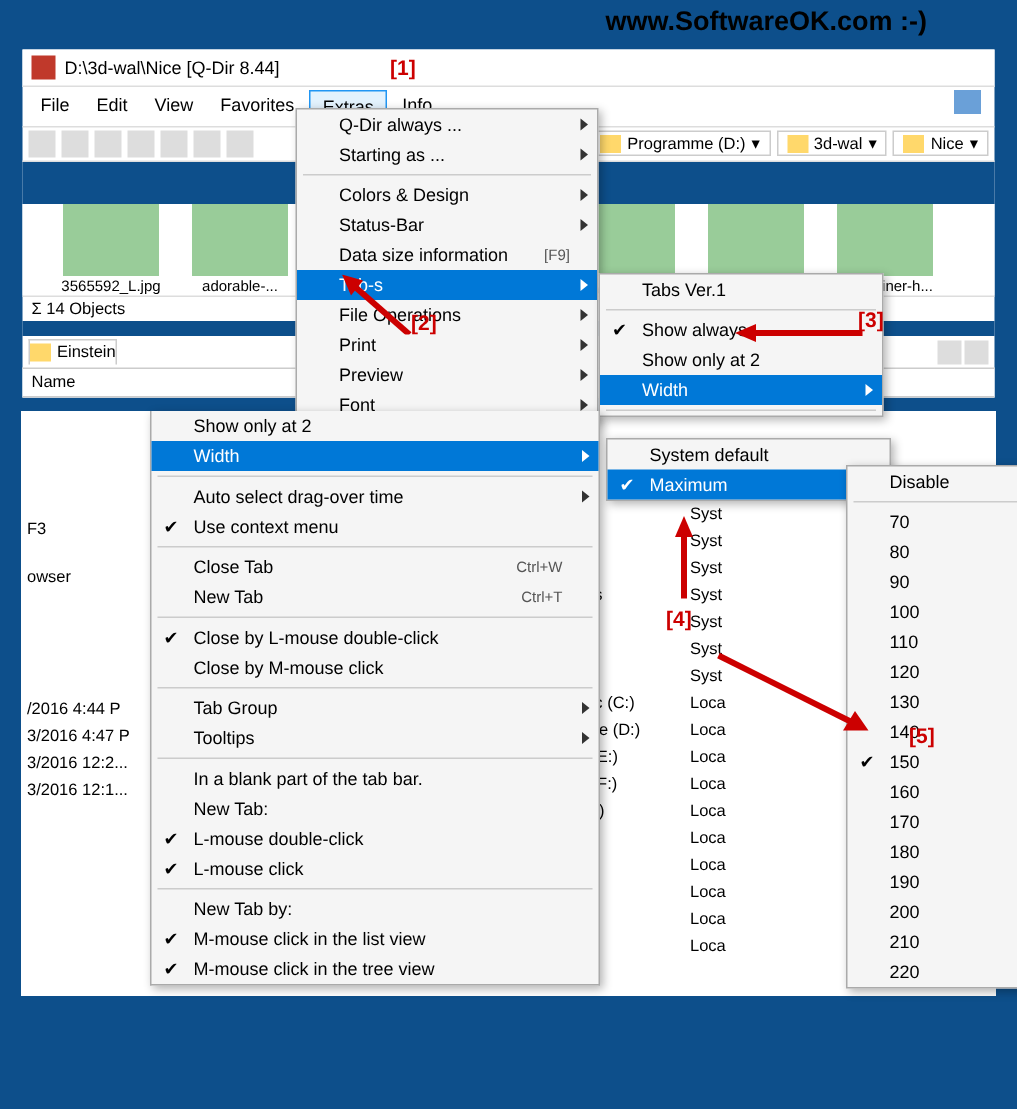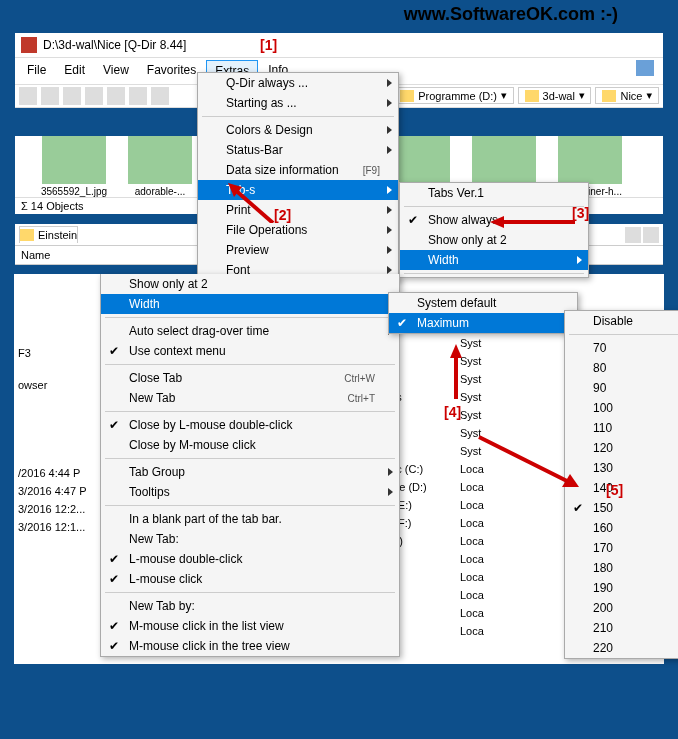--- a/index.html
+++ b/index.html
@@ -136,21 +136,21 @@
   .lower-left {
     position:absolute; left:0; top:0; bottom:0; width:86px;
     font-size:11px; padding:70px 4px 0 4px;
     overflow:hidden;
   }
   .lower-left div { padding:3px 0; white-space:nowrap;}
   .lower-ctx {
     position:absolute; left:86px; top:0; width:300px;
   }
   .right-col {
-    position:absolute; left:374px; top:0; width:154px;
+    position:absolute; left:390px; top:0; width:154px;
   }
   .max-submenu {
     position:absolute; left:550px; top:30px; width:80px;
   }
   .bgcol {
     position:absolute; left:370px; top:60px; font-size:11px;
     line-height:18px; width:70px; overflow:hidden;
   }
   .bgcol2 { left:446px; width:60px;}
 </style>
@@ -238,25 +238,25 @@
       </div>
     <div class="row">
         <span>Data size information</span>
         <span class="shortcut">[F9]</span>
       </div>
     <div class="row hilite">
         <span>Tab-s</span>
         <span class="sub-arrow"></span>
       </div>
     <div class="row">
+        <span>File Operations</span>
+        <span class="sub-arrow"></span>
+      </div>
+    <div class="row">
         <span>Print</span>
-        <span class="sub-arrow"></span>
-      </div>
-    <div class="row">
-        <span>File Operations</span>
         <span class="sub-arrow"></span>
       </div>
     <div class="row">
         <span>Preview</span>
         <span class="sub-arrow"></span>
       </div>
     <div class="row">
         <span>Font</span>
         <span class="sub-arrow"></span>
       </div>

